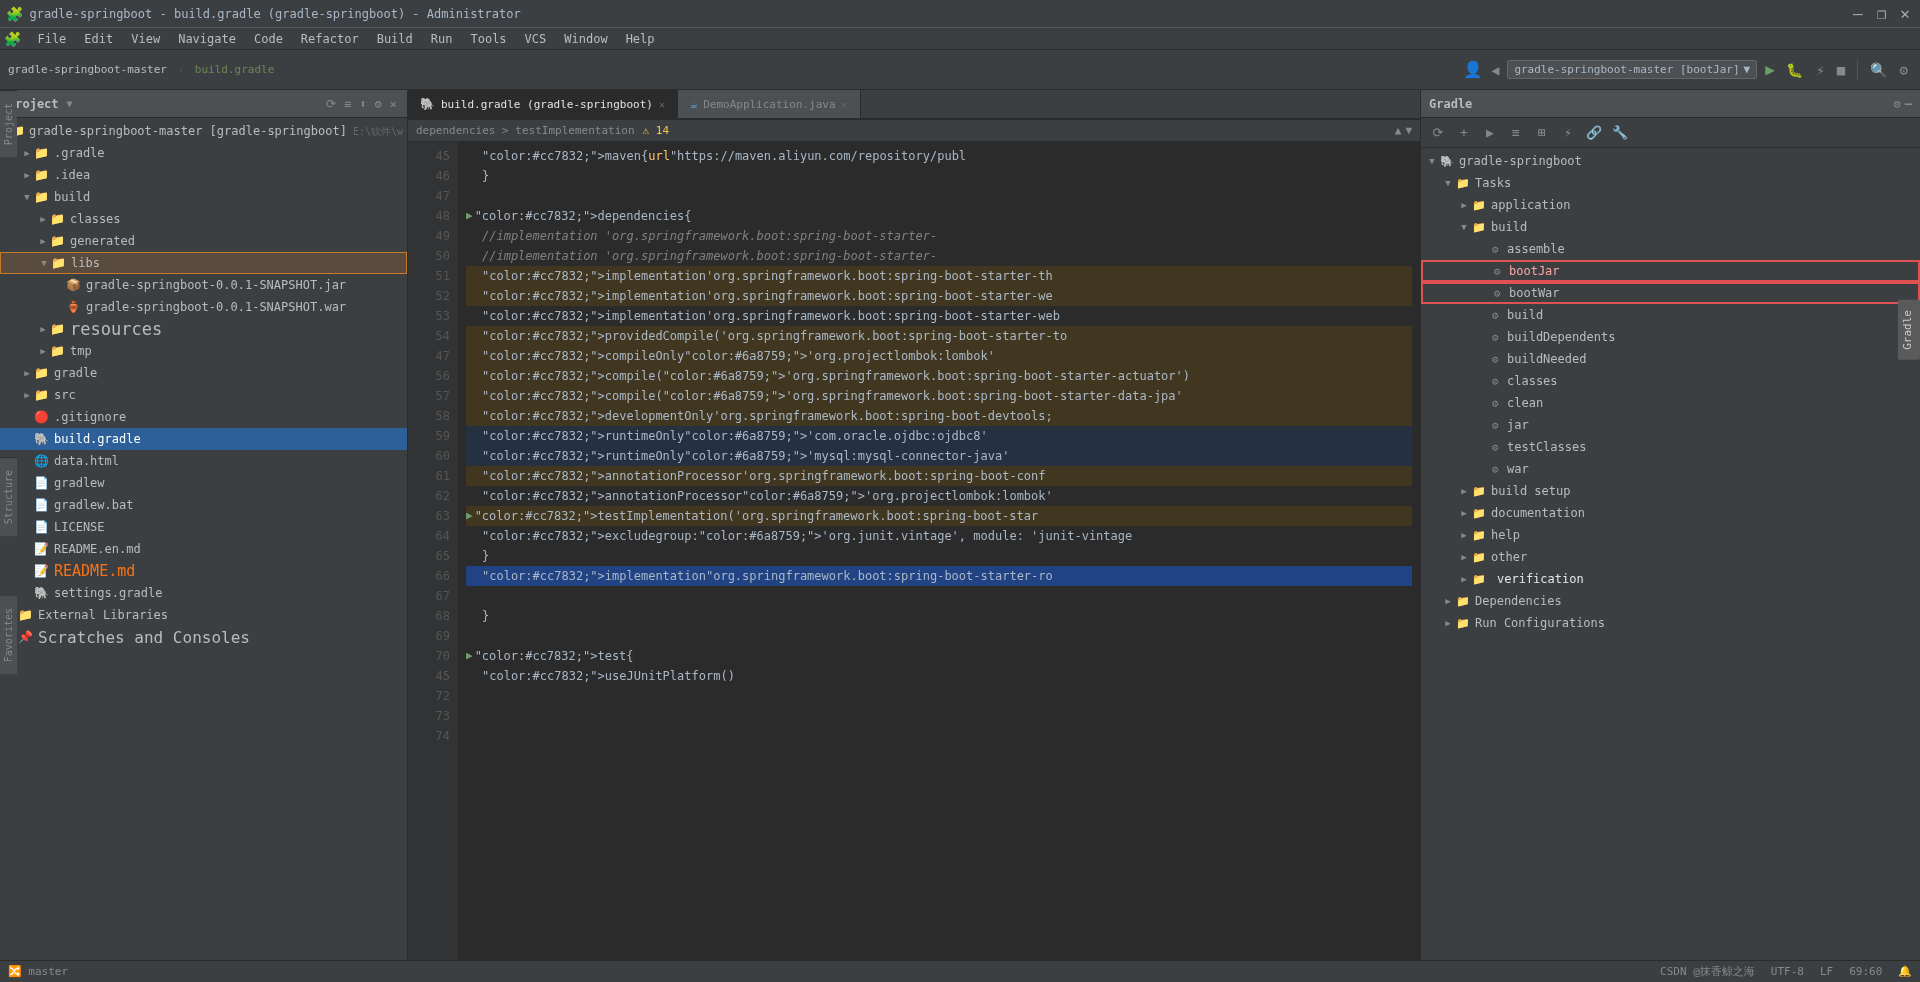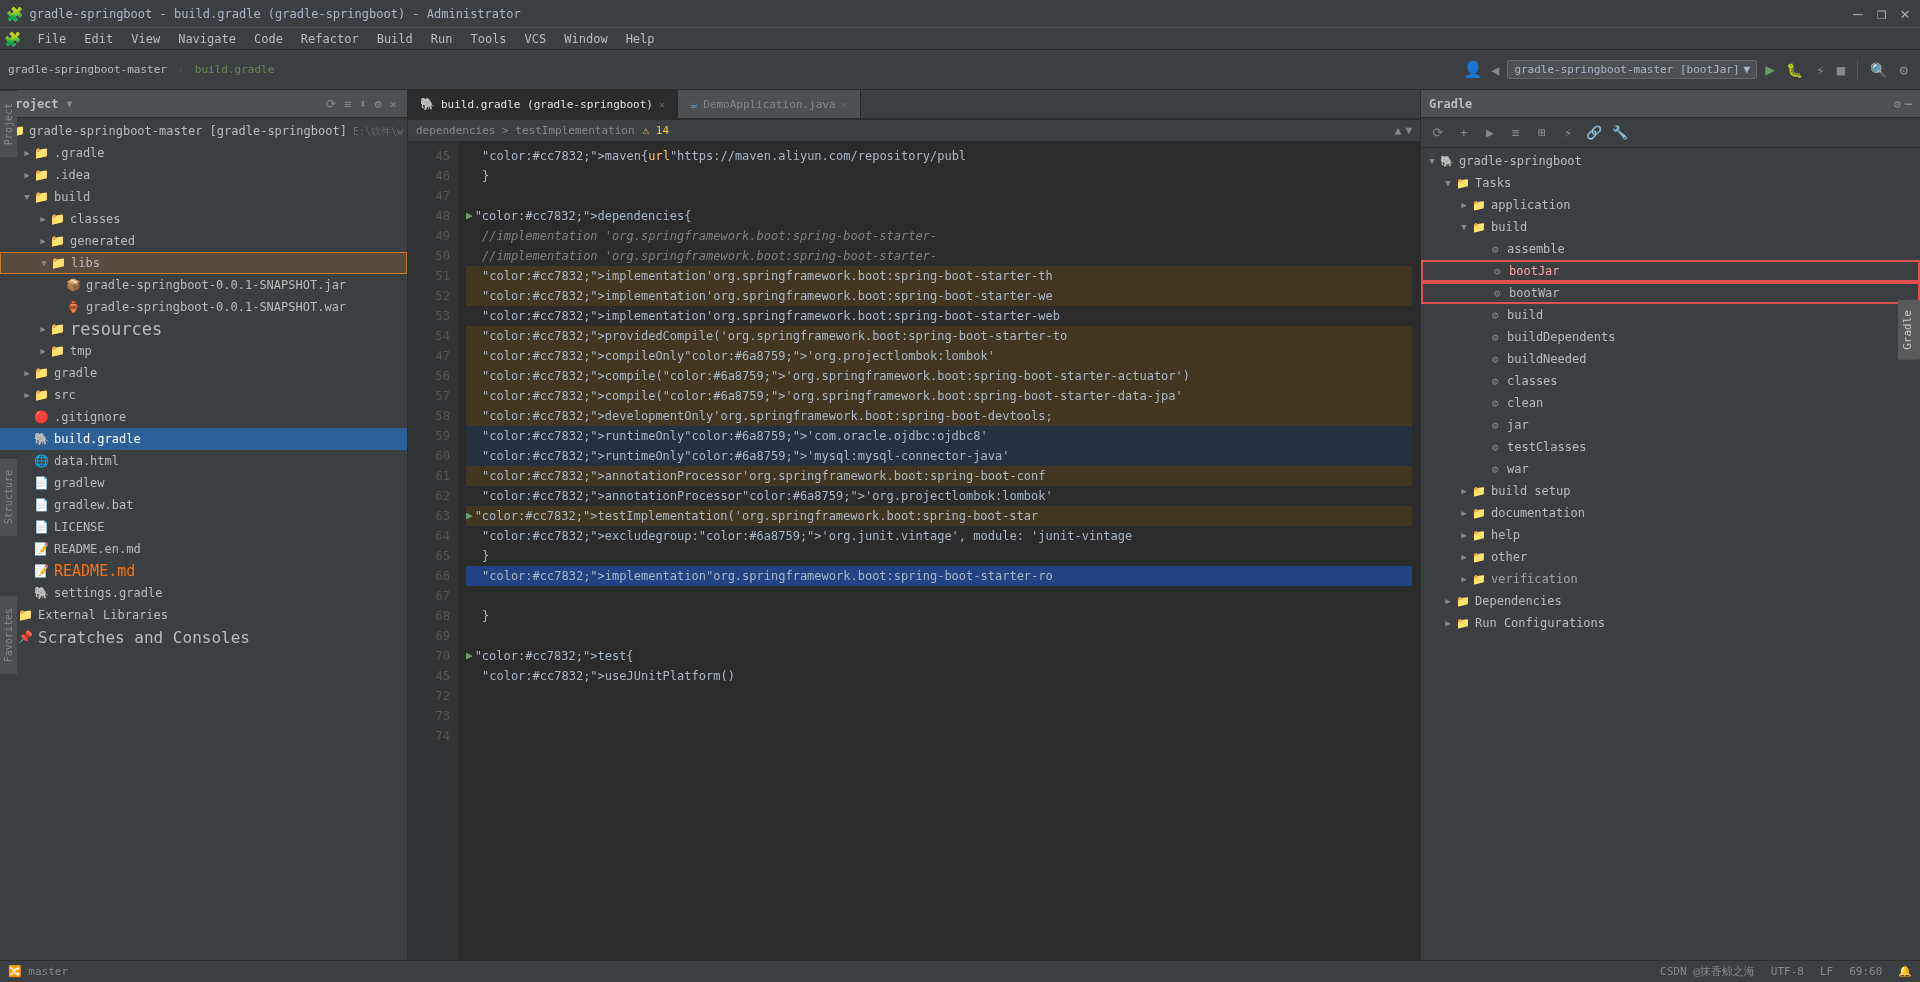--- a/index.html
+++ b/index.html
@@ -753,21 +753,21 @@
         <div class="gradle-item">
     <span style="display:inline-block;width:32px;"></span>
     <span class="tree-arrow">▶</span>
     <span class="gradle-icon" style="color:#dcb67a">📁</span>
     <span style="font-size:12px;color:#bbb;">other</span>
   </div>
         <div class="gradle-item">
     <span style="display:inline-block;width:32px;"></span>
     <span class="tree-arrow">▶</span>
     <span class="gradle-icon" style="color:#dcb67a">📁</span>
-    <span style="font-size:12px;color:#a3a3a3;">verification</span>
+    <span style="font-size:12px;color:#e5e5e5;margin-left:6px;">verification</span>
   </div>
         <div class="gradle-item">
     <span style="display:inline-block;width:16px;"></span>
     <span class="tree-arrow">▶</span>
     <span class="gradle-icon" style="color:#dcb67a">📁</span>
     <span style="font-size:12px;color:#bbb;">Dependencies</span>
   </div>
         <div class="gradle-item">
     <span style="display:inline-block;width:16px;"></span>
     <span class="tree-arrow">▶</span>

